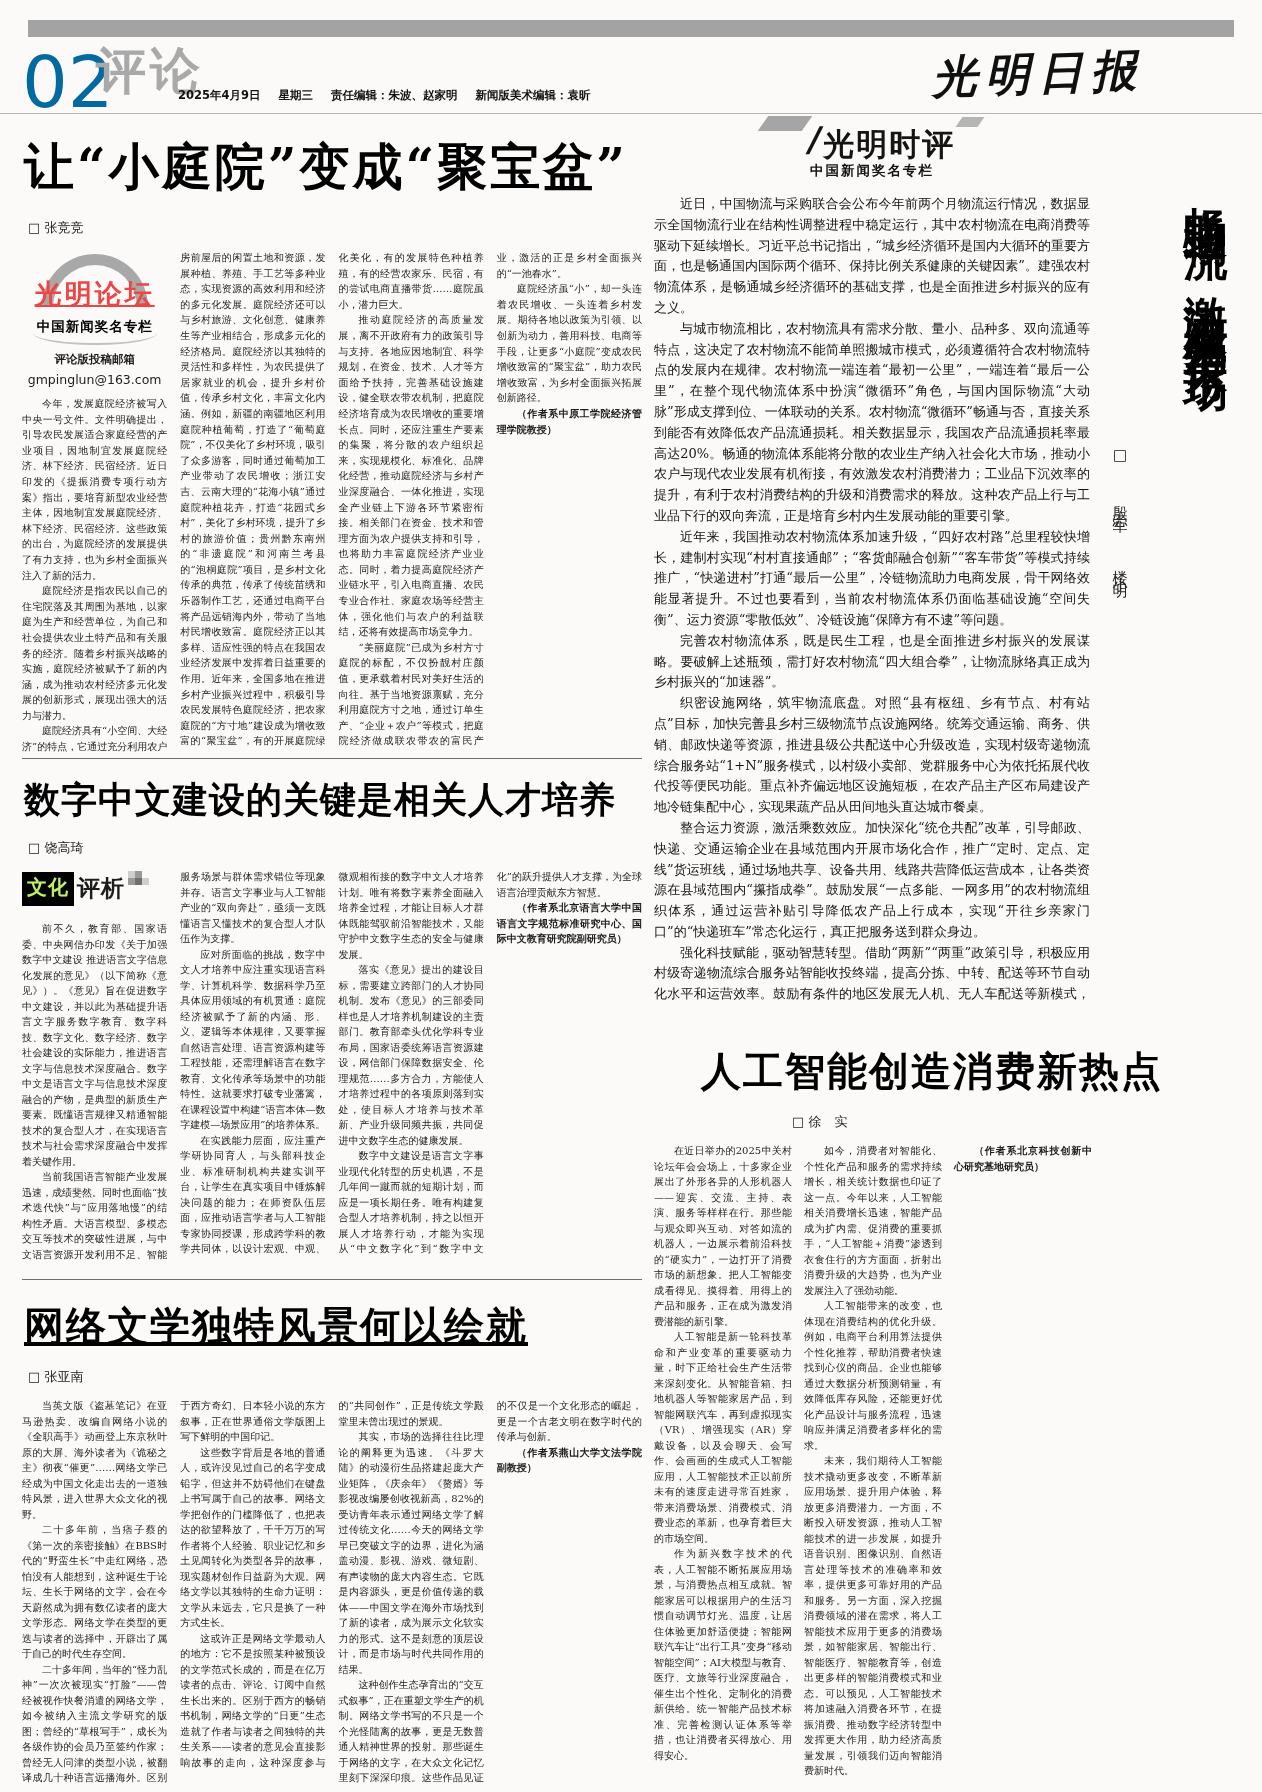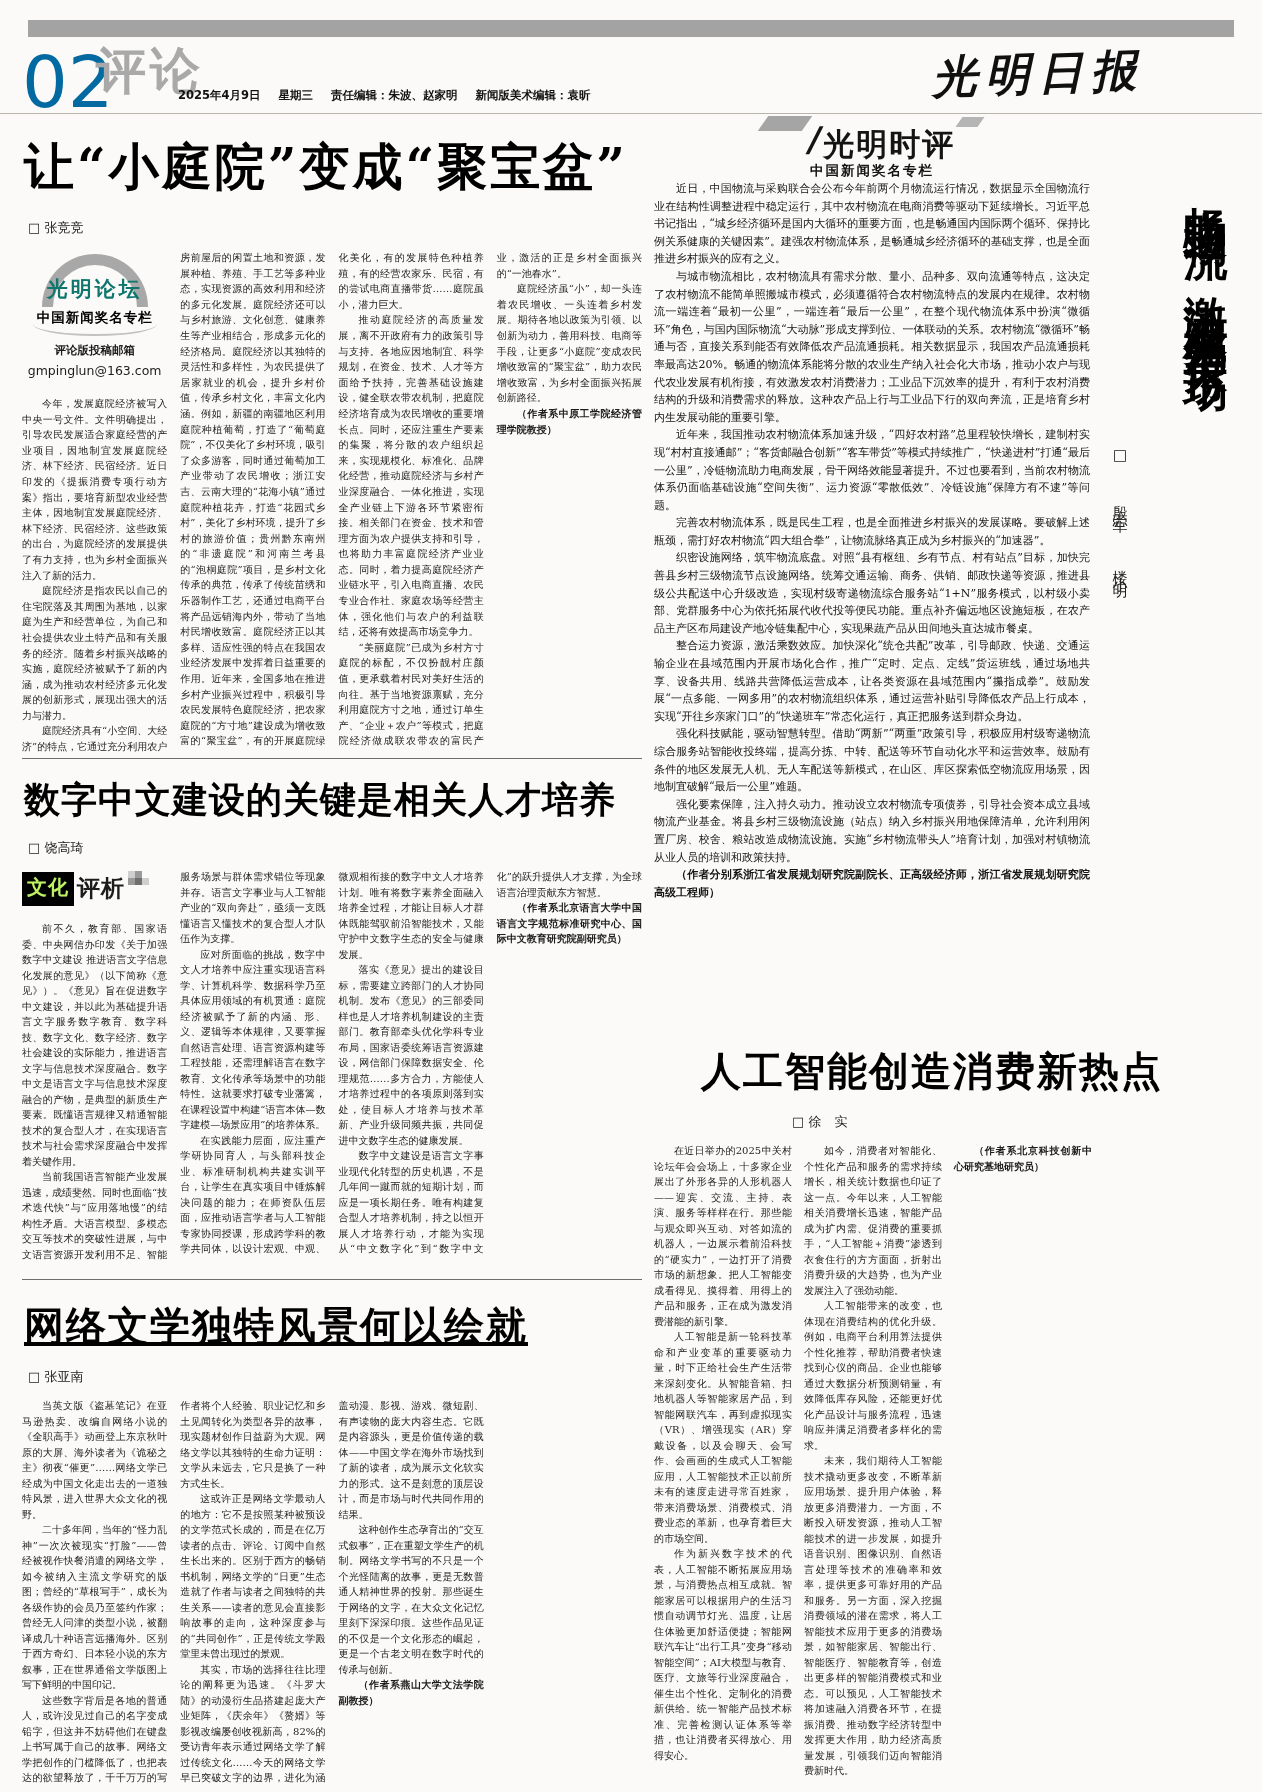--- a/index.html
+++ b/index.html
@@ -45,21 +45,21 @@
   .a3 h1.head { margin:12px 0 0 2px; font-size:40px; letter-spacing:2px;text-decoration:underline; }
   .a3 .byline { margin:14px 0 0 6px; }
   .a3 .cols { margin-top:12px; height:396px; column-count:4; column-gap:13px;
               font-size:10px; line-height:1.55; }
 
   
   .forum-badge { break-inside:avoid; width:100%; height:134px; text-align:center;
                  margin:4px 0 8px; font-family:"DejaVu Sans",sans-serif; }
   .forum-arc { width:84px; height:42px; border:11px solid #a8a8a8; border-bottom:none;
                border-radius:84px 84px 0 0; margin:0 auto -34px; }
-  .forum-title { font-size:21px; font-weight:bold; letter-spacing:3px; color:#0f766e; }
+  .forum-title { font-size:27px; font-weight:bold; letter-spacing:3px; color:#ef4444;text-decoration:underline; }
   .forum-sub { font-size:13.5px; font-weight:bold; letter-spacing:1px; color:#000; margin-top:1px; }
   .forum-arc2 { width:124px; height:12px; border-bottom:2px solid #c2c2c2;
                 border-radius:0 0 60px 60px / 0 0 12px 12px; margin:-6px auto 6px; }
   .forum-mail-label { font-size:11.5px; font-weight:bold; }
   .forum-mail { font-size:12.5px; margin-top:1px; }
 
   
   .wh-badge { break-inside:avoid; height:42px; margin:2px 0 8px; white-space:nowrap; }
   .wh-box { display:inline-block; width:52px; height:34px; line-height:30px; background:#000;
             color:#bef264; font-family:"DejaVu Sans",sans-serif; font-weight:bold; font-size:20px;
@@ -76,21 +76,21 @@
   .sp-badge { text-align:center; height:46px; font-family:"DejaVu Sans",sans-serif; white-space:nowrap; }
   .sp-stripe { display:inline-block; width:44px; height:15px; background:#a5a5a5;
                transform:skewX(-35deg); vertical-align:18px; margin-right:2px; }
   .sp-slash { display:inline-block; font-size:34px; font-weight:bold; font-style:italic;
               vertical-align:-2px; margin-right:2px; }
   .sp-title { font-size:31px; font-weight:bold; letter-spacing:2px; vertical-align:middle; }
   .sp-stripe2 { display:inline-block; width:22px; height:10px; background:#b5b5b5;
                 transform:skewX(-35deg); vertical-align:22px; margin-left:4px; }
   .sp-sub { text-align:center; font-family:"DejaVu Sans",sans-serif; font-size:13.5px;
             font-weight:bold; letter-spacing:2px; margin-top:0; }
-  .sp-body { height:812px; font-size:11px; line-height:1.6;
+  .sp-body { margin-top:14px; height:812px; font-size:13px; line-height:1.6;
              text-align:justify; word-break:break-all; overflow:hidden; }
   .sp-body p { margin:0; text-indent:2em; }
   .sp-body p.credit { font-weight:bold; }
 
   
   .vt { position:absolute; left:1098px; top:146px; width:146px; height:880px; }
   .vt-title { position:absolute; right:8px; top:26px; writing-mode:vertical-rl;
               font-size:44px; font-weight:bold; letter-spacing:9px; color:#000; }
   .vt-authors { position:absolute; left:12px; top:300px; writing-mode:vertical-rl;
                 font-size:15px; letter-spacing:7px; color:#222; }
@@ -165,20 +165,21 @@
   </div>
 
   <div class="rule-h" style="left:22px; top:1279px; width:620px;"></div>
 
   <div class="article a3">
     <h1 class="head">网络文学独特风景何以绘就</h1>
     <div class="byline">□ 张亚南</div>
     <div class="cols">
       <div>
           <p>当英文版《盗墓笔记》在亚马逊热卖、改编自网络小说的《全职高手》动画登上东京秋叶原的大屏、海外读者为《诡秘之主》彻夜“催更”……网络文学已经成为中国文化走出去的一道独特风景，进入世界大众文化的视野。</p>
+          <p>二十多年前，当痞子蔡的《第一次的亲密接触》在BBS时代的“野蛮生长”中走红网络，恐怕没有人能想到，这种诞生于论坛、生长于网络的文字，会在今天蔚然成为拥有数亿读者的庞大文学形态。网络文学在类型的更迭与读者的选择中，开辟出了属于自己的时代生存空间。</p>
           <p>二十多年间，当年的“怪力乱神”一次次被现实“打脸”——曾经被视作快餐消遣的网络文学，如今被纳入主流文学研究的版图；曾经的“草根写手”，成长为各级作协的会员乃至签约作家；曾经无人问津的类型小说，被翻译成几十种语言远播海外。区别于西方奇幻、日本轻小说的东方叙事，正在世界通俗文学版图上写下鲜明的中国印记。</p>
           <p>这些数字背后是各地的普通人，或许没见过自己的名字变成铅字，但这并不妨碍他们在键盘上书写属于自己的故事。网络文学把创作的门槛降低了，也把表达的欲望释放了，千千万万的写作者将个人经验、职业记忆和乡土见闻转化为类型各异的故事，现实题材创作日益蔚为大观。网络文学以其独特的生命力证明：文学从未远去，它只是换了一种方式生长。</p>
           <p>这或许正是网络文学最动人的地方：它不是按照某种被预设的文学范式长成的，而是在亿万读者的点击、评论、订阅中自然生长出来的。区别于西方的畅销书机制，网络文学的“日更”生态造就了作者与读者之间独特的共生关系——读者的意见会直接影响故事的走向，这种深度参与的“共同创作”，正是传统文学殿堂里未曾出现过的景观。</p>
           <p>其实，市场的选择往往比理论的阐释更为迅速。《斗罗大陆》的动漫衍生品搭建起庞大产业矩阵，《庆余年》《赘婿》等影视改编屡创收视新高，82%的受访青年表示通过网络文学了解过传统文化……今天的网络文学早已突破文字的边界，进化为涵盖动漫、影视、游戏、微短剧、有声读物的庞大内容生态。它既是内容源头，更是价值传递的载体——中国文学在海外市场找到了新的读者，成为展示文化软实力的形式。这不是刻意的顶层设计，而是市场与时代共同作用的结果。</p>
           <p>这种创作生态孕育出的“交互式叙事”，正在重塑文学生产的机制。网络文学书写的不只是一个个光怪陆离的故事，更是无数普通人精神世界的投射。那些诞生于网络的文字，在大众文化记忆里刻下深深印痕。这些作品见证的不仅是一个文化形态的崛起，更是一个古老文明在数字时代的传承与创新。</p>
         </div>
       <p class="credit">（作者系燕山大学文法学院副教授）</p>
     </div>
   </div>
 

